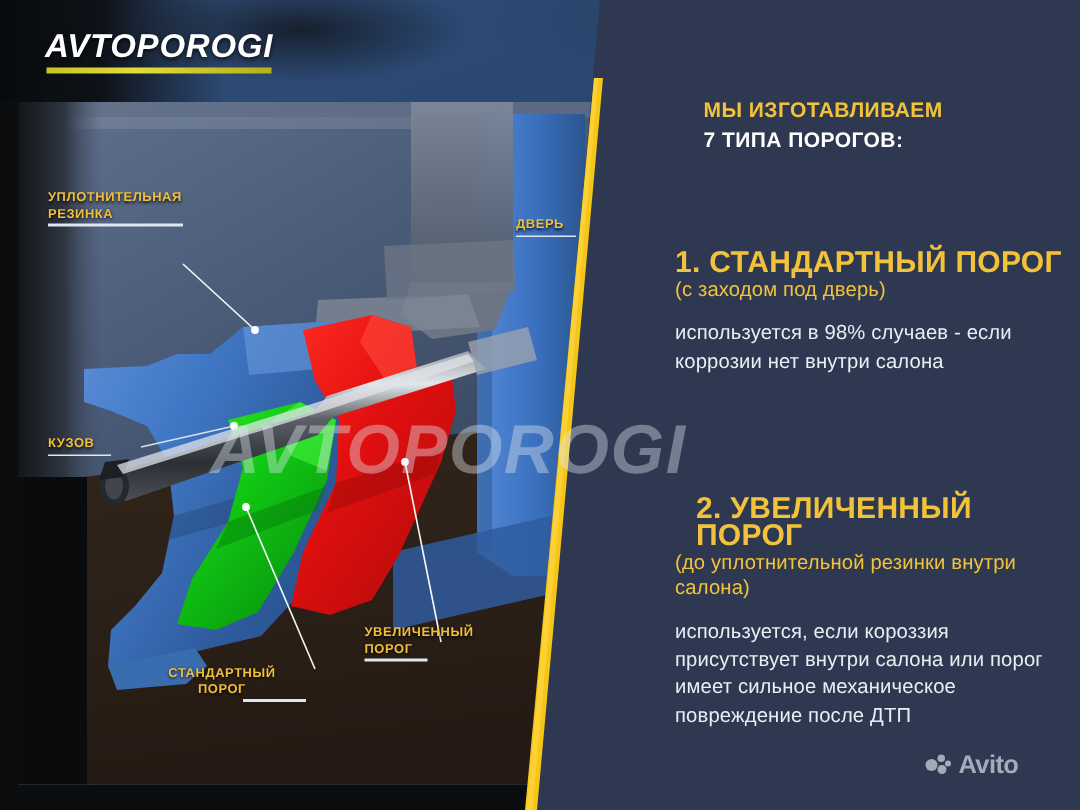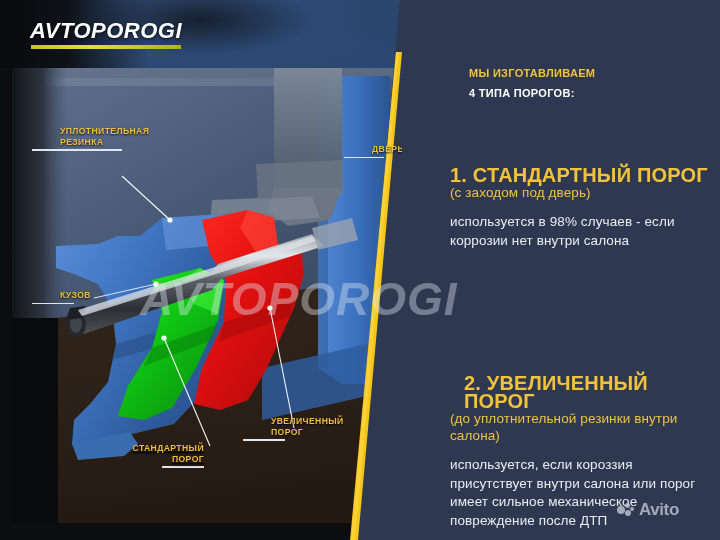--- a/index.html
+++ b/index.html
@@ -44,27 +44,27 @@
     background:linear-gradient(165deg,#5c6d85 0%,#4a5b75 25%,#3e4f69 55%,#35455e 100%);
   }
 
   
   .diag{
     position:absolute;left:0;top:0;width:720px;height:540px;pointer-events:none;
   }
 
   .headline{
     position:absolute;left:67px;top:63px;width:250px;
-    font-size:11px;font-weight:bold;line-height:20px;letter-spacing:.3px;
+    font-size:14px;font-weight:bold;line-height:20px;letter-spacing:.3px;
   }
   .headline .l1{color:#f2c33a;display:block;}
   .headline .l2{color:#ffffff;display:block;}
 
   .block1{position:absolute;left:48px;top:166px;width:265px;}
-  .block2{position:absolute;left:48px;top:330px;width:265px;margin-top:44px;}
+  .block2{position:absolute;left:48px;top:330px;width:265px;}
 
   .b-title{
     color:#f2c33a;font-size:20px;font-weight:bold;line-height:18px;
     letter-spacing:.2px;
   }
   .b-sub{
     color:#f2c33a;font-size:13.5px;line-height:17px;font-weight:normal;
     letter-spacing:.1px;
   }
   .b-body{
@@ -81,21 +81,20 @@
     letter-spacing:1px;white-space:nowrap;
     z-index:6;pointer-events:none;
   }
 
   
   .cl{position:absolute;z-index:8;}
   .cl-txt{
     color:#f0bf3c;font-size:8.6px;font-weight:bold;line-height:10.5px;
     letter-spacing:.4px;white-space:nowrap;
     text-shadow:0 1px 2px rgba(0,0,0,.85);
-    margin-left:28px;
   }
   .cl-rule{height:1.6px;background:#dfe6ef;margin-top:2px;}
 
   
   .avito{
     position:absolute;left:617px;top:500px;z-index:9;
     display:flex;align-items:center;gap:4px;
     opacity:.78;
   }
   .avito-mark{position:relative;width:18px;height:14px;}
@@ -287,21 +286,21 @@
       <div class="cl-txt">УПЛОТНИТЕЛЬНАЯ</div>
       <div class="cl-txt">РЕЗИНКА</div>
       <div class="cl-rule" style="width:90px;"></div>
     </div>
 
     <div class="cl" style="left:20px;top:222px;">
       <div class="cl-txt">КУЗОВ</div>
       <div class="cl-rule" style="width:42px;"></div>
     </div>
 
-    <div class="cl" style="left:80px;top:375px;text-align:right;width:112px;text-decoration:underline;">
+    <div class="cl" style="left:80px;top:375px;text-align:center;width:112px;">
       <div class="cl-txt">СТАНДАРТНЫЙ</div>
       <div class="cl-txt">ПОРОГ</div>
       <div class="cl-rule" style="width:42px;margin-left:auto;"></div>
     </div>
 
     <div class="cl" style="left:231px;top:348px;text-align:left;width:112px;">
       <div class="cl-txt">УВЕЛИЧЕННЫЙ</div>
       <div class="cl-txt">ПОРОГ</div>
       <div class="cl-rule" style="width:42px;"></div>
     </div>
@@ -322,21 +321,21 @@
     <polygon points="396,52 402,52 358,540 350,540" fill="#f5c518"></polygon>
     <polygon points="396,52 399,52 355,540 351,540" fill="#ffd84a" opacity=".6"></polygon>
   </svg>
 
   <div class="watermark">AVTOPOROGI</div>
 
   <div style="position:absolute;left:402px;top:0;width:318px;height:540px;z-index:7;">
 
     <div class="headline">
       <span class="l1">МЫ ИЗГОТАВЛИВАЕМ</span>
-      <span class="l2">4 ТИПА ПОРОГОВ:</span>
+      <span class="l2">7 ТИПА ПОРОГОВ:</span>
     </div>
 
     <div class="block1">
       <div class="b-title">1. СТАНДАРТНЫЙ ПОРОГ</div>
       <div class="b-sub">(с заходом под дверь)</div>
       <div class="b-body">используется в 98% случаев - если коррозии нет внутри салона</div>
     </div>
 
     <div class="block2">
       <div class="b-title">2. УВЕЛИЧЕННЫЙ ПОРОГ</div>

